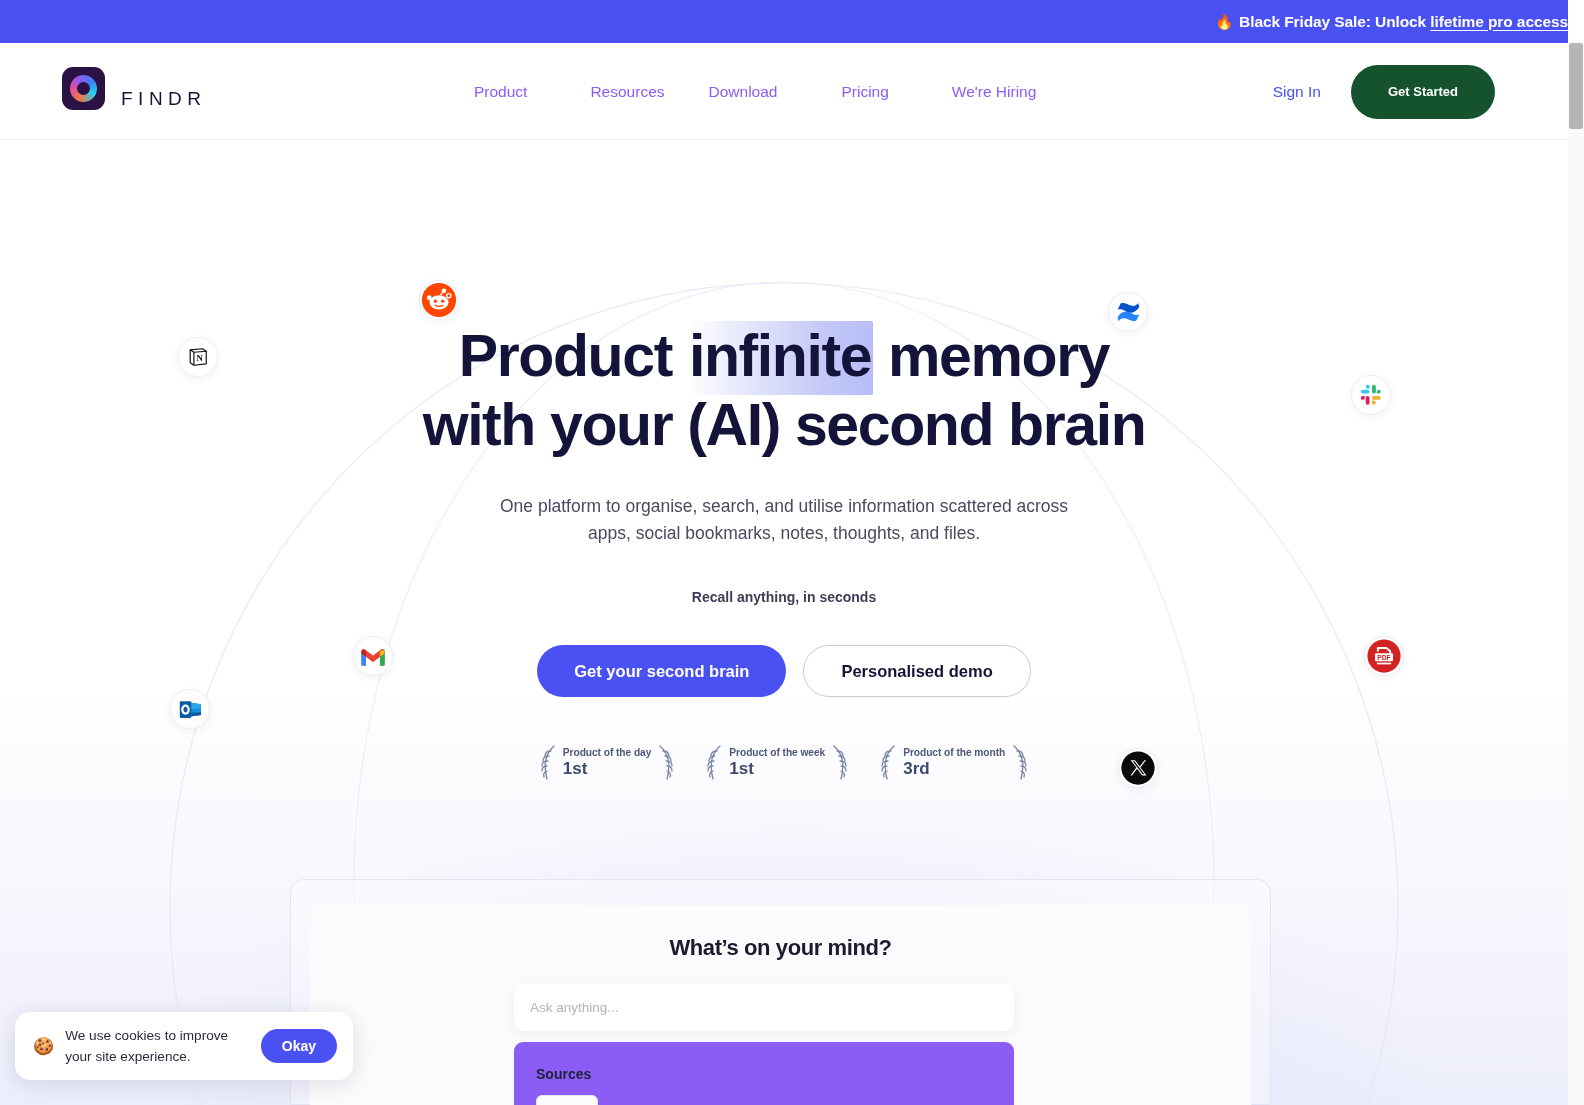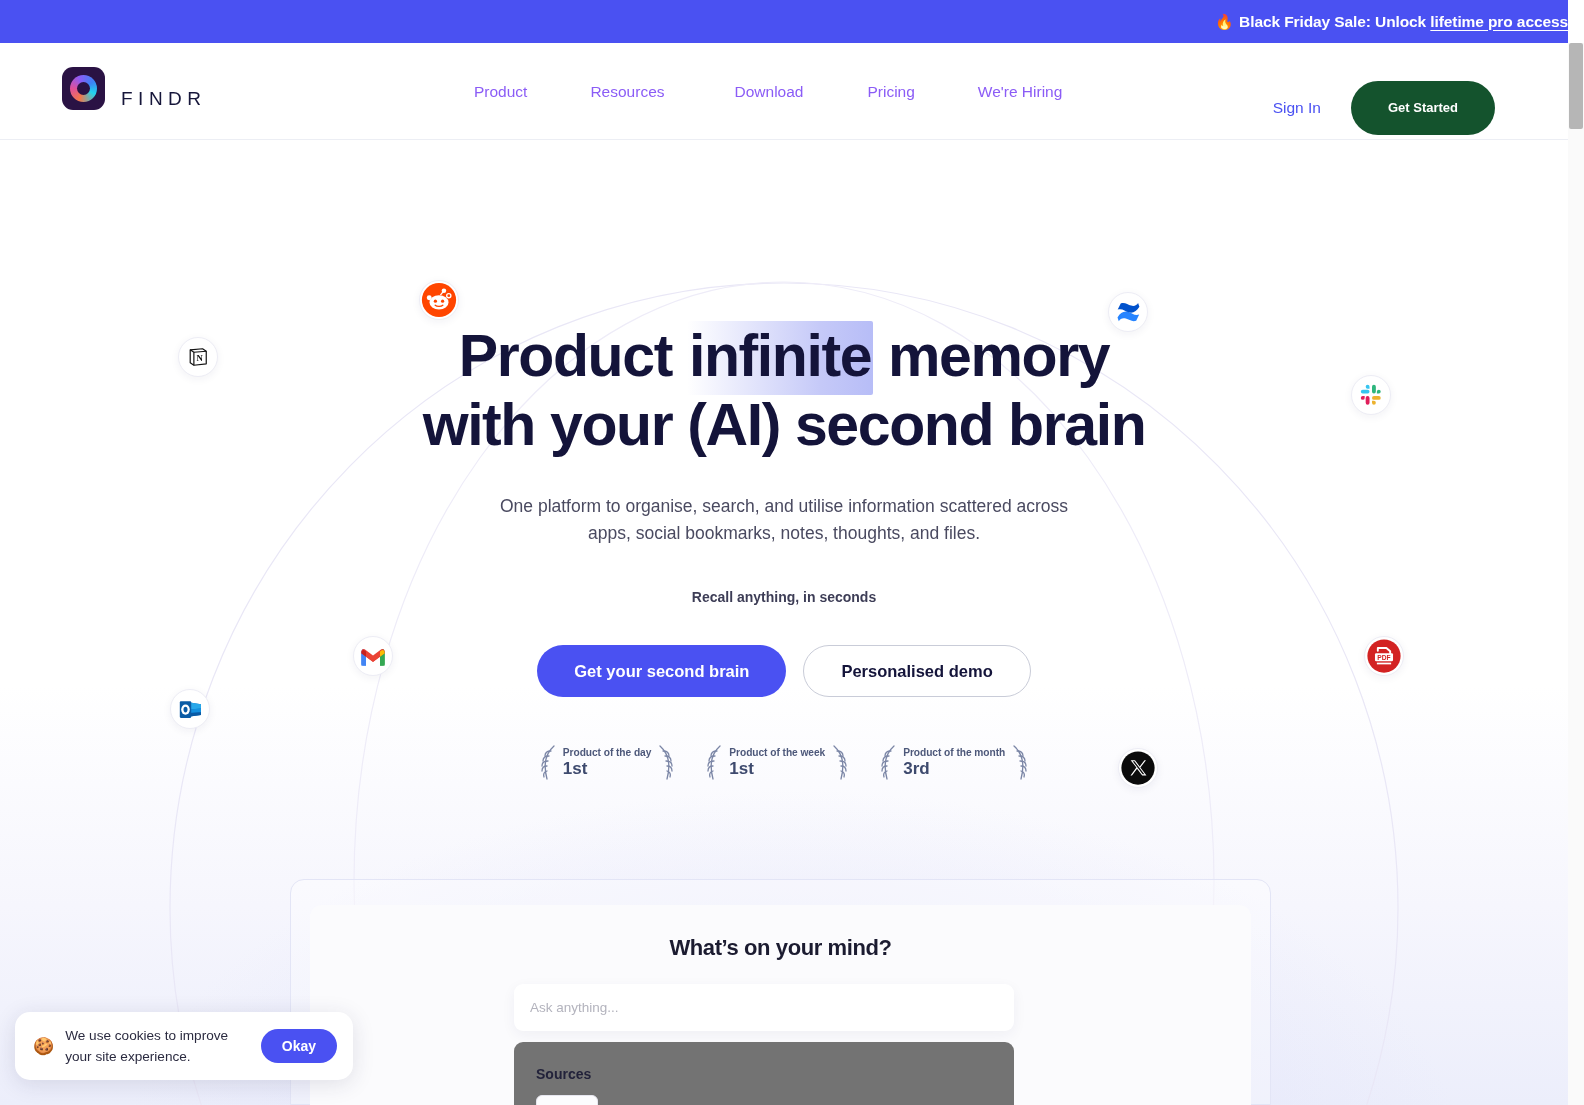--- a/index.html
+++ b/index.html
@@ -108,27 +108,27 @@
   }
   .nav-link {
     font-size: 15.5px;
     font-weight: 500;
     color: #8b5cf6;
     text-decoration: none;
     white-space: nowrap;
     cursor: pointer;
   }
   .nav-link.n0 { margin-right: 63px; }
-  .nav-link.n1 { margin-right: 70px; }
+  .nav-link.n1 { margin-right: 44px; }
   .nav-link.n2 { margin-right: 64px; }
   .nav-link.n3 { margin-right: 63px; }
 
   .header-right {
     position: absolute;
-    right: 73px; top: 16px;
+    right: 73px; top: 0;
     height: 97px;
     display: flex;
     align-items: center;
     gap: 30px;
   }
   .signin-link {
     font-size: 15.5px;
     font-weight: 500;
     color: #4a51f2;
     text-decoration: none;
@@ -314,21 +314,21 @@
   .ask-placeholder {
     font-size: 13.5px;
     color: #b3b3bd;
   }
   .sources-panel {
     position: absolute;
     left: 204px;
     top: 137px;
     width: 500px;
     height: 63px;
-    background: #737373;
+    background: #8b5cf6;
     border-radius: 9px 9px 0 0;
   }
   .sources-label {
     position: absolute;
     left: 22px; top: 24px;
     font-size: 14px;
     font-weight: 600;
     color: #22223a;
   }
   .sources-chip {

